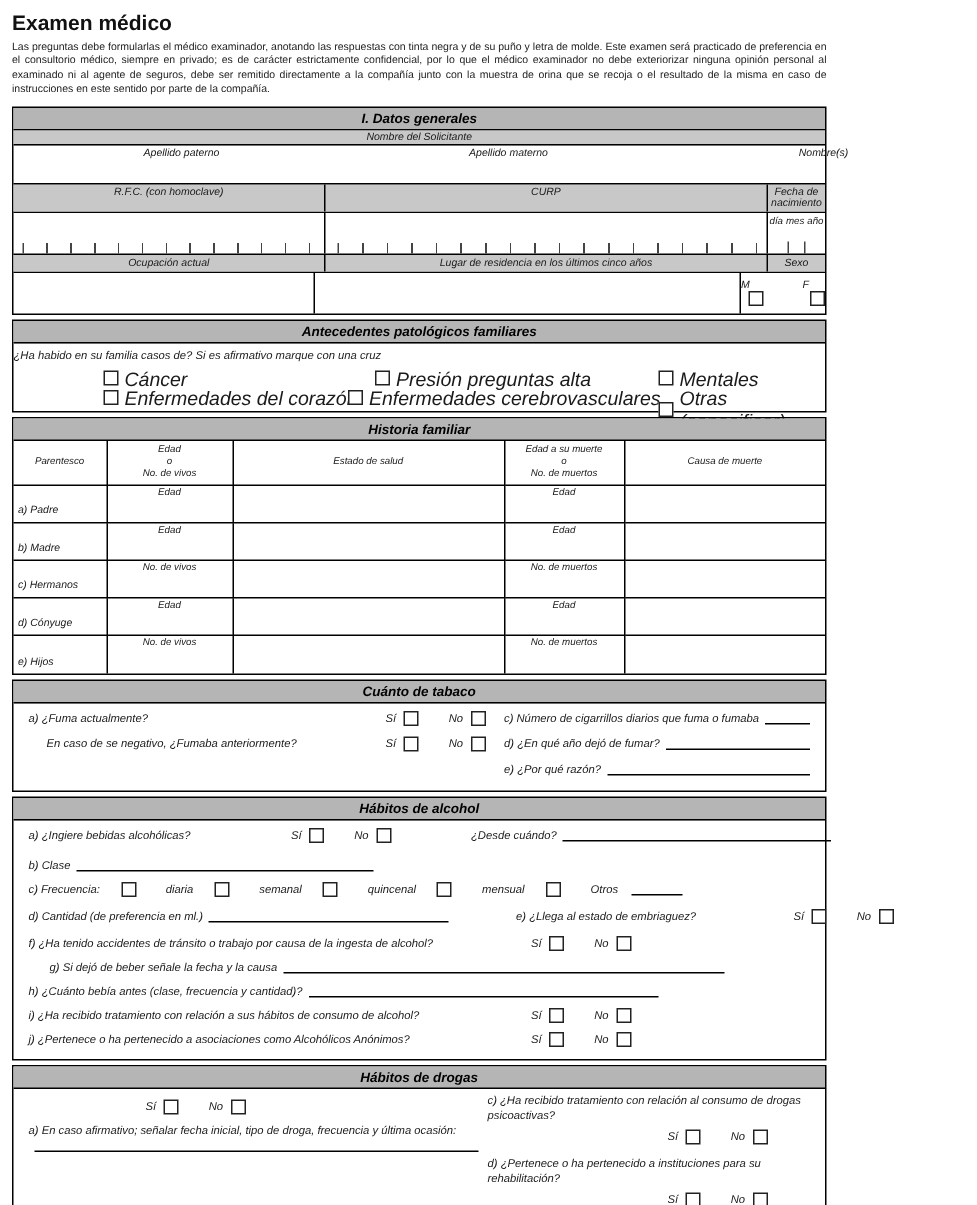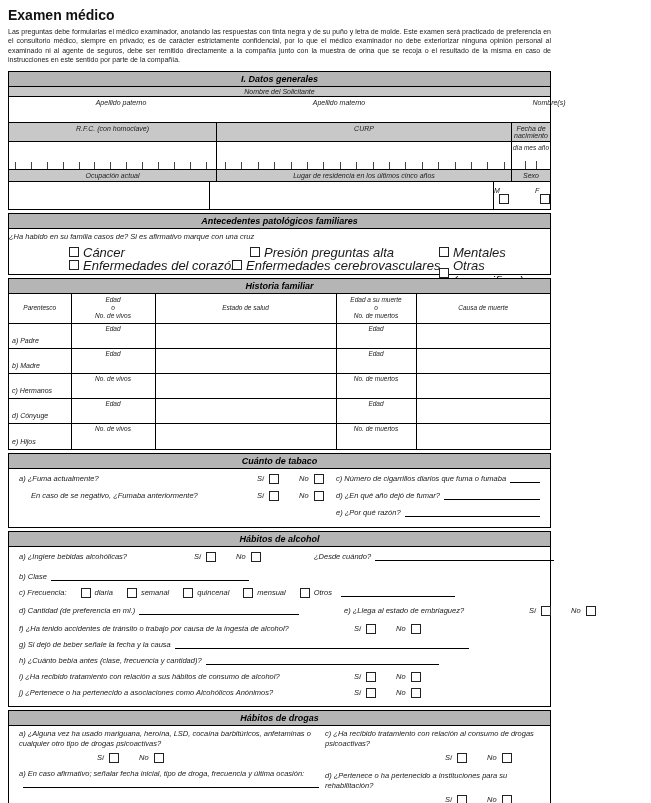--- a/index.html
+++ b/index.html
@@ -57,21 +57,21 @@
   table.hf tr.bd td{height:25px;vertical-align:top;text-align:center;}
   table.hf tr.bd td.pt{vertical-align:bottom;text-align:left;font-size:7px;padding-bottom:4px;}
   table.hf tr:last-child td{border-bottom:none;}
   table.hf td:first-child{border-left:none;} table.hf td:last-child{border-right:none;}
   table.hf tr:first-child td{border-top:none;}
 
   .sec-body{padding:3px 0 4px 0;}
   .h17{height:17px;} .h16{height:16px;} .h18{height:18px;} .h20{height:20px;}
 
   .freq{display:flex;align-items:center;gap:5px;position:absolute;top:2px;left:10px;right:95px;}
-  .freq .fi{display:flex;align-items:center;gap:4px;margin-left:9px;}
+  .freq .fi{display:flex;align-items:center;gap:20px;margin-left:9px;}
   .freq .wline{flex:1;margin-left:4px;}
 
   
   .dr-cols{display:flex;padding:3px 0 5px 0;}
   .dr-l{width:310px;padding-left:10px;box-sizing:border-box;}
   .dr-r{flex:1;padding-left:6px;padding-right:6px;box-sizing:border-box;}
   .dr-q{font-size:7.5px;line-height:1.35;}
   .dr-yn{margin:4px 0 6px 78px;}
   .dr-yn2{margin:4px 0 8px 120px;}
 </style>
@@ -347,21 +347,21 @@
       <div class="line h16">
         <span class="abs" style="left:10px">f) ¿Ha tenido accidentes de tránsito o trabajo por causa de la ingesta de alcohol?</span>
         <span class="abs yn" style="left:345px">
           <span class="t">Sí</span>
             <span class="cb"></span>
           <span class="t g">No</span>
             <span class="cb"></span>
         </span>
       </div>
       <div class="line h16">
-        <span class="abs grow" style="left:10px;width:450px">
+        <span class="abs grow" style="left:24px;width:450px">
           <span>g) Si dejó de beber señale la fecha y la causa</span>
           <span class="wline"></span>
         </span>
       </div>
       <div class="line h16">
         <span class="abs grow" style="left:10px;width:420px">
           <span>h) ¿Cuánto bebía antes (clase, frecuencia y cantidad)?</span>
           <span class="wline"></span>
         </span>
       </div>
@@ -383,21 +383,20 @@
             <span class="cb"></span>
         </span>
       </div>
     </div>
   </section>
 
   <section class="block">
     <div class="bar main">Hábitos de drogas</div>
     <div class="dr-cols">
       <div class="dr-l">
-        <div class="dr-q">a) ¿Alguna vez ha usado mariguana, heroína, LSD, cocaína barbitúricos, anfetaminas o cualquier otro tipo de drogas psicoactivas?</div>
         <div class="yn dr-yn">
           <span class="t">Sí</span>
             <span class="cb"></span>
           <span class="t g">No</span>
             <span class="cb"></span>
         </div>
         <div class="dr-q grow" style="flex-wrap:wrap">
           <span>a) En caso afirmativo; señalar fecha inicial, tipo de droga, frecuencia y última ocasión:</span>
           <span class="wline" style="min-width:120px"></span>
         </div>

